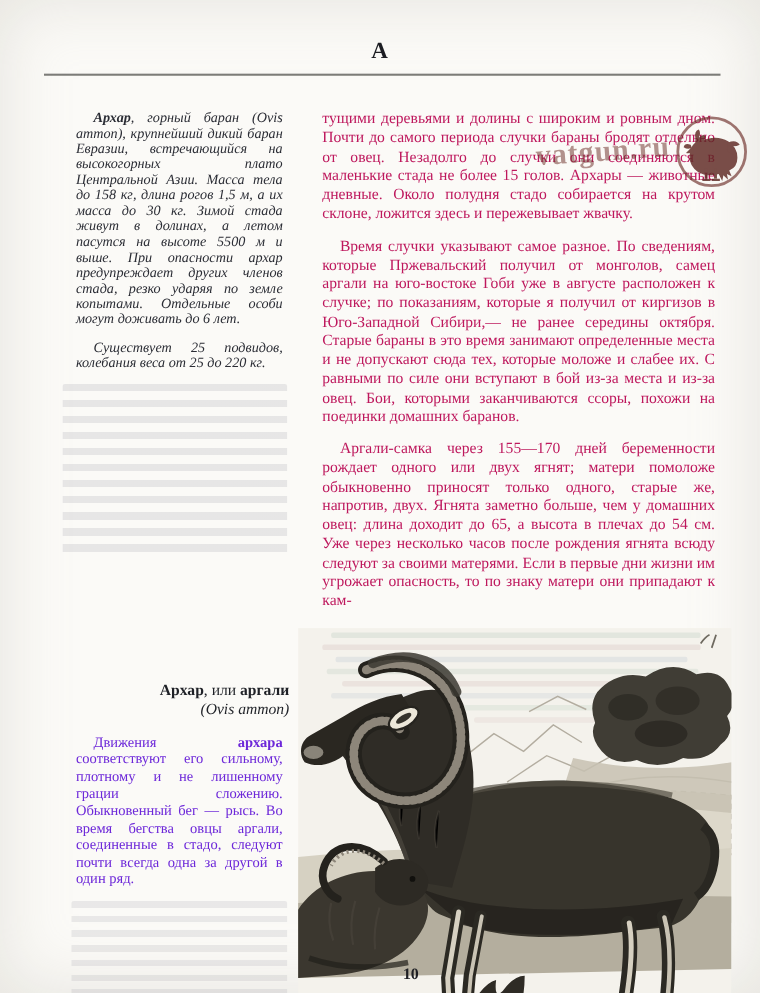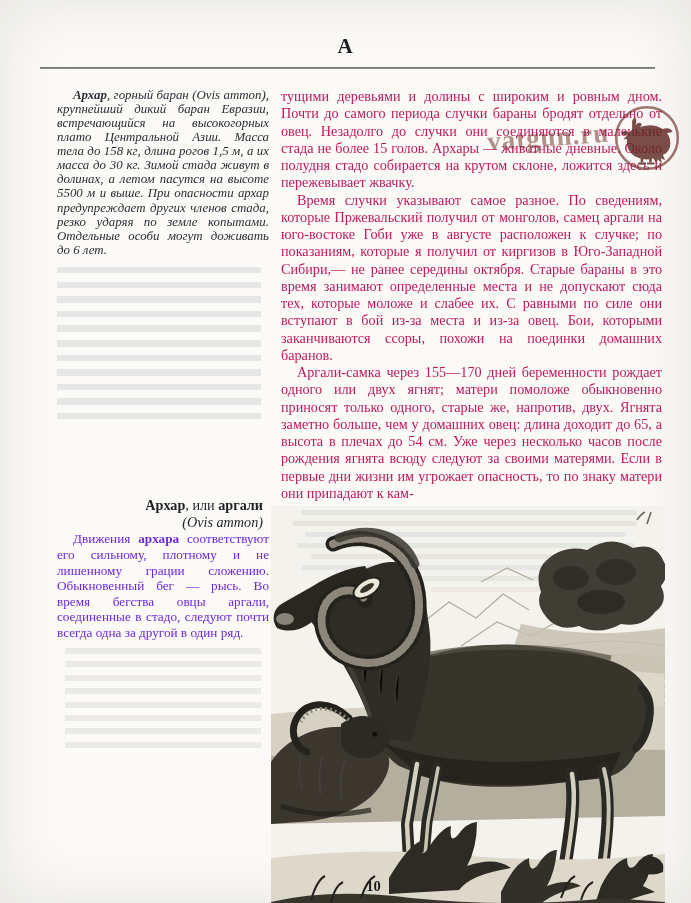--- a/index.html
+++ b/index.html
@@ -10,24 +10,24 @@
     color:#23252b;
     box-shadow:inset 0 0 60px rgba(190,185,175,.35);
   }
   .page-header{position:absolute;top:34px;left:0;width:100%;text-align:center;}
   .header-letter{font-weight:bold;font-size:21px;letter-spacing:1px;color:#1c1d22;}
   .header-rule{position:absolute;top:67px;left:40px;width:615px;height:2px;
     background:linear-gradient(180deg,#6b6b68,#9a9a95);border:none;}
   .columns{position:absolute;top:88px;left:57px;width:605px;display:flex;}
   .col-left{width:212px;flex:none;}
   .col-right{width:381px;flex:none;margin-left:12px;}
-  .col-left p,.col-right p{margin:0;text-align:justify;text-indent:16px;}
+  .col-left p,.col-right p{margin:12px;text-align:justify;text-indent:16px;}
   .col-left .ital{font-style:italic;font-size:12.9px;line-height:1.09;color:#2b2d35;}
   .col-left .ital b{font-style:italic;}
-  .caption{margin-top:72px;text-align:right;padding-right:6px;font-size:14.2px;line-height:1.22;color:#1f2127;}
+  .caption{margin-top:113px;text-align:right;padding-right:6px;font-size:14.2px;line-height:1.22;color:#1f2127;}
   .caption .cap-latin{font-style:italic;font-weight:normal;}
   .movement{margin-top:16px;font-size:13.2px;line-height:1.18;color:#6d28d9;}
   .col-right p{font-size:14.2px;line-height:1.215;color:#be185d;}
   .bleed{filter:blur(.7px);opacity:.55;border-radius:2px;}
   .bleed-1{margin-top:10px;height:158px;width:96%;
     background:repeating-linear-gradient(180deg,rgba(146,146,158,.34) 0 6.5px,transparent 6.5px 14.6px);}
   .bleed-2{margin-top:8px;height:104px;width:92%;margin-left:4%;
     background:repeating-linear-gradient(180deg,rgba(150,148,160,.30) 0 6px,transparent 6px 13.4px);}
   .illustration{margin-top:4px;margin-left:-10px;width:394px;height:418px;}
   .page-number{position:absolute;bottom:8px;left:16px;width:100%;text-align:center;
@@ -45,20 +45,21 @@
 
   <div class="page-header">
     <span class="header-letter">А</span>
   </div>
   <div class="header-rule"></div>
 
   <div class="columns">
 
     <div class="col-left">
       <p class="ital"><b>Архар</b><span>, горный баран (Ovis ammon), крупнейший дикий баран Евразии, встречающийся на высокогорных плато Центральной Азии. Масса тела до 158 кг, длина рогов 1,5 м, а их масса до 30 кг. Зимой стада живут в долинах, а летом пасутся на высоте 5500 м и выше. При опасности архар предупреждает других членов стада, резко ударяя по земле копытами. Отдельные особи могут доживать до 6 лет.</span></p>
+      <p class="ital">Существует 25 подвидов, колебания веса от 25 до 220 кг.</p>
 
       <div class="bleed bleed-1"></div>
 
       <div class="caption">
         <div><b>Архар</b><span>, или </span><b>аргали</b></div>
         <div class="cap-latin">(Ovis ammon)</div>
       </div>
 
       <p class="movement"><span>Движения </span><b>архара</b><span> соответствуют его сильному, плотному и не лишенному грации сложению. Обыкновенный бег — рысь. Во время бегства овцы аргали, соединенные в стадо, следуют почти всегда одна за другой в один ряд.</span></p>
 

